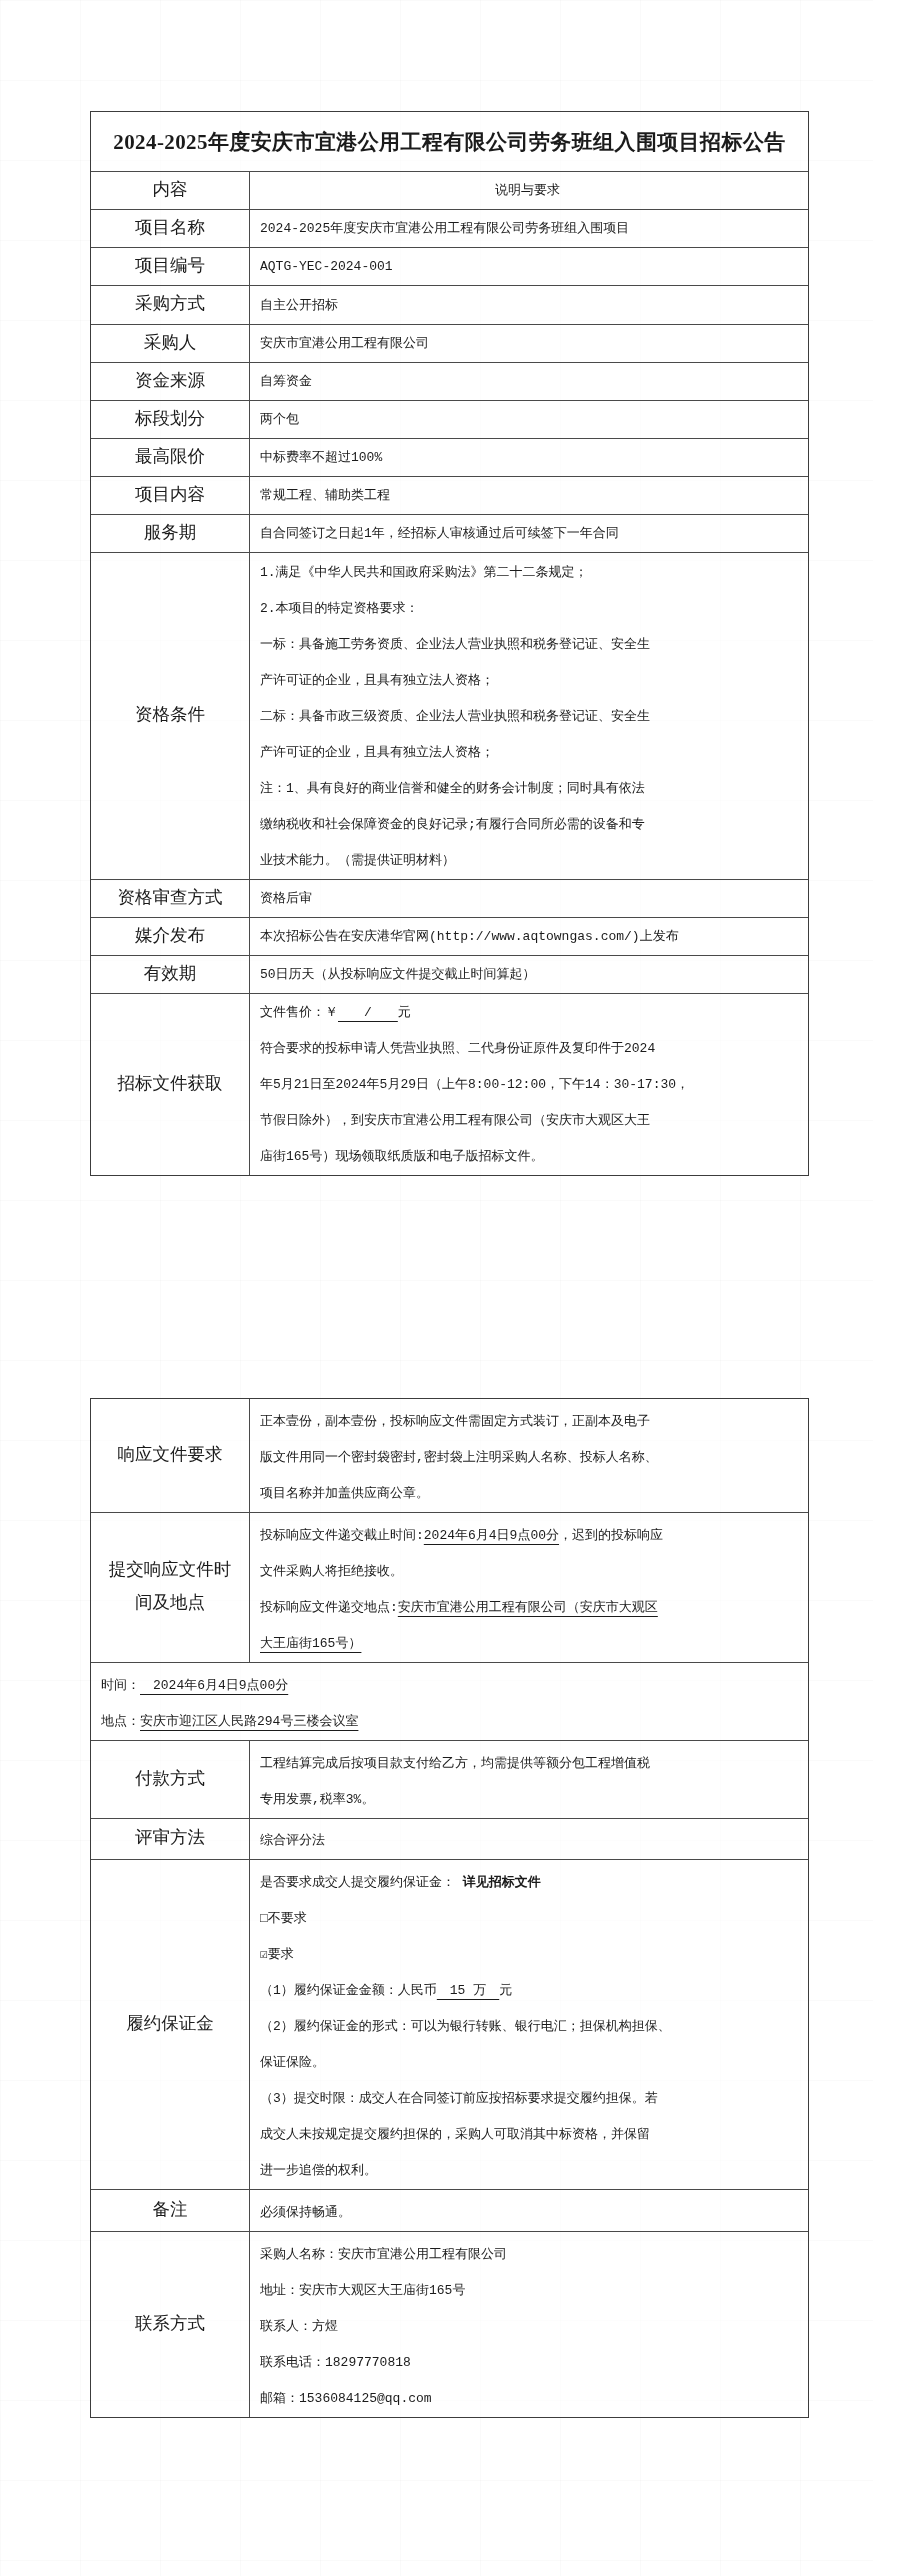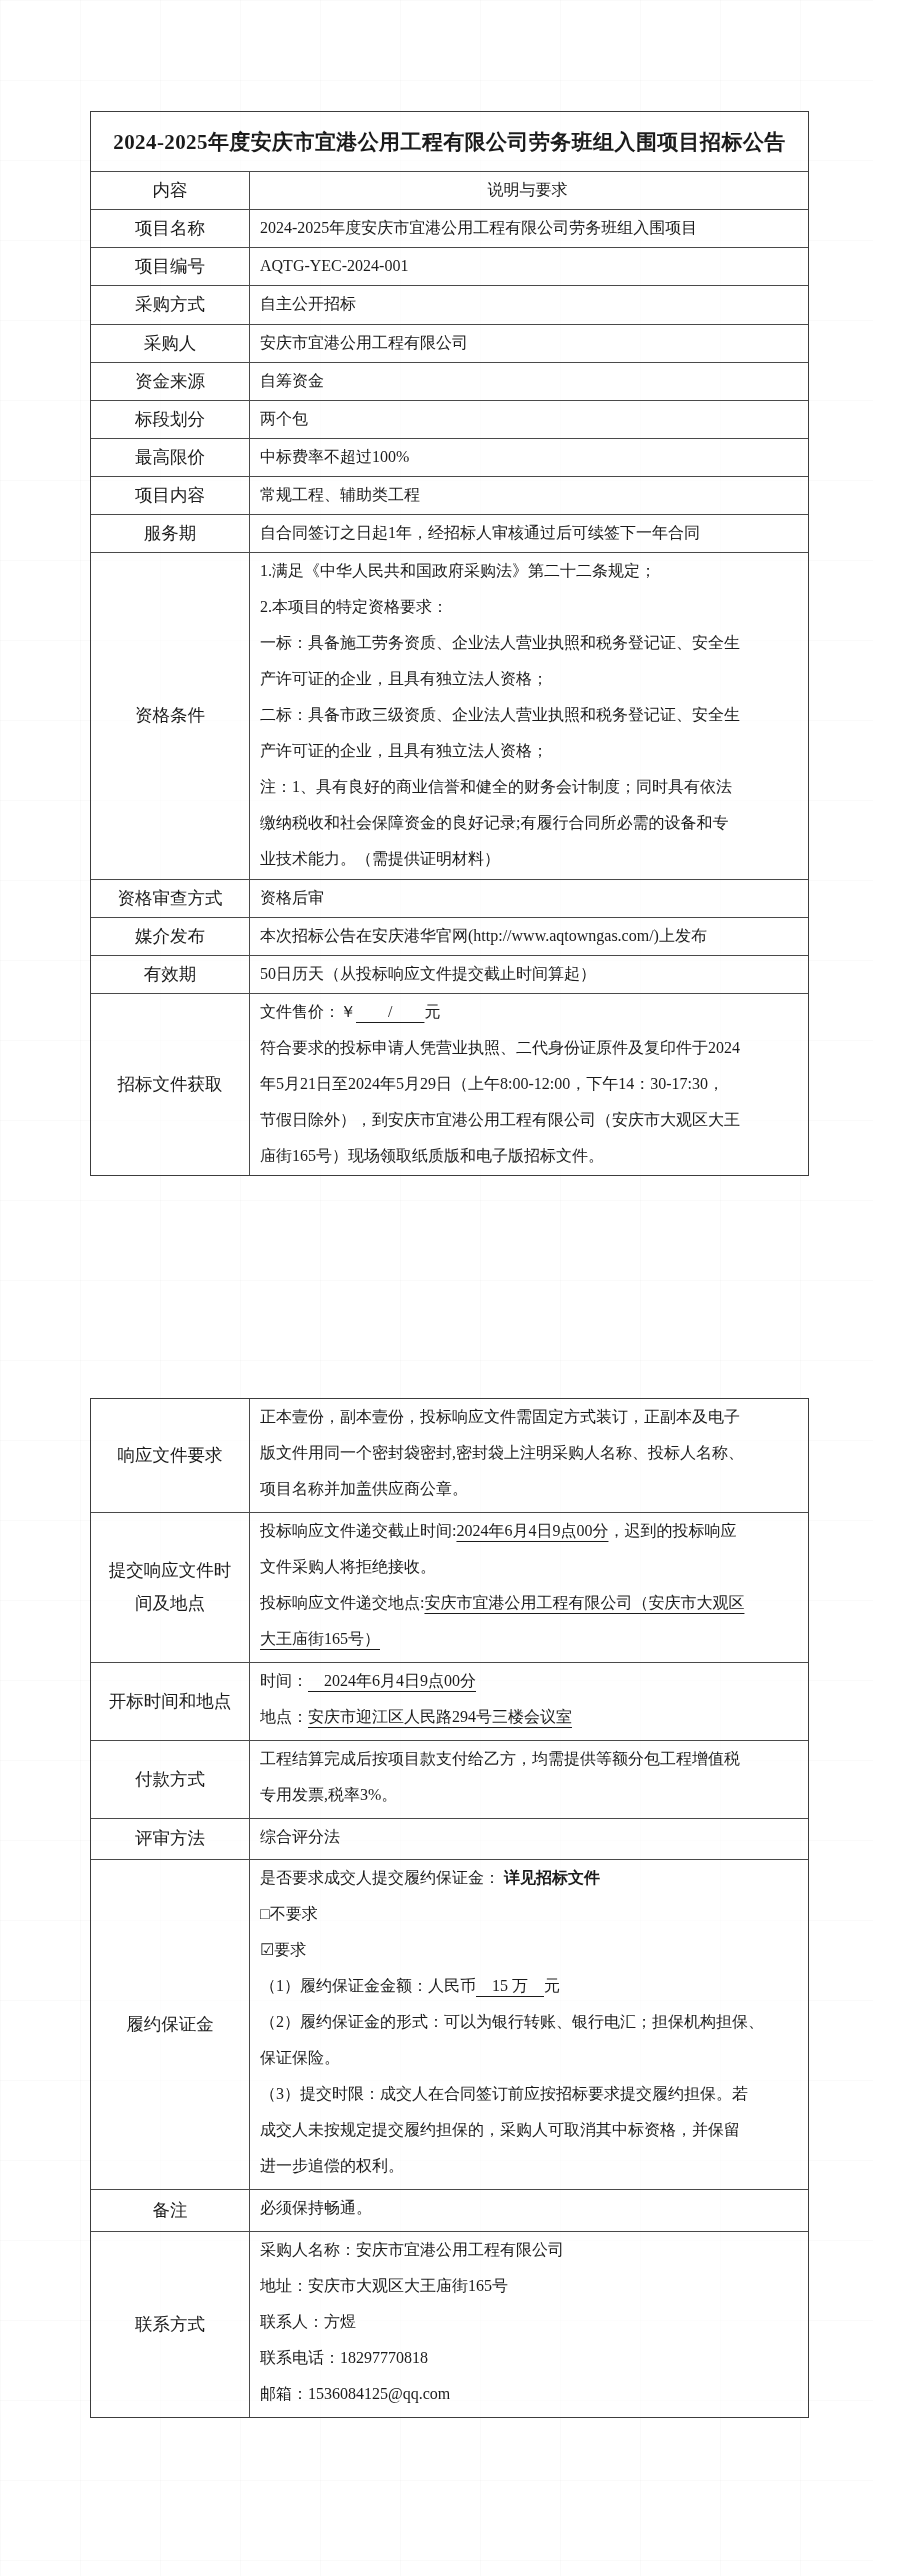--- a/index.html
+++ b/index.html
@@ -24,34 +24,34 @@
   #table1{top:111px;height:1065px;}
   #table2{top:1398px;height:1020px;}
   .title-row{
     display:flex;align-items:center;justify-content:center;
     min-height:59px;flex:1 1 auto;
     font-weight:bold;font-size:21px;letter-spacing:0.4px;
     text-align:center;
   }
   .tr{display:flex;align-items:stretch;border-top:1.5px solid #4a4a4a;min-height:36px;flex:1 1 auto;}
   .doc-table > :first-child{border-top:none;}
-  .td{box-sizing:border-box;}
+  .td{box-sizing:border-box;font-family:Liberation Mono, monospace;}
   .td.label{
     flex:0 0 159px;
     display:flex;align-items:center;justify-content:center;
     text-align:center;
     border-right:1.5px solid #4a4a4a;
     font-size:17.5px;line-height:33px;
     white-space:pre-line;
     padding:1.5px 4.6px;
   }
   .td.value{
     flex:1 1 auto;min-width:0;
-    display:flex;flex-direction:column;justify-content:flex-start;
-    font-size:16px;
+    display:flex;flex-direction:column;justify-content:flex-end;
+    font-size:13px;
     padding:0 3px 0 10px;
   }
   .td.value.center{align-items:center;padding-left:0;}
   .line{line-height:36px;height:36px;white-space:nowrap;}
   .u{text-decoration:underline;text-decoration-thickness:1.1px;text-underline-offset:4.6px;}
   .b{font-weight:bold;}
 </style>
 </head>
 <body>
 
@@ -176,21 +176,20 @@
         <div class="td label">提交响应文件时
 间及地点</div>
         <div class="td value">
           <div class="line"><span>投标响应文件递交截止时间:</span><span class="u">2024年6月4日9点00分</span><span>，迟到的投标响应</span></div>
           <div class="line"><span>文件采购人将拒绝接收。</span></div>
           <div class="line"><span>投标响应文件递交地点:</span><span class="u">安庆市宜港公用工程有限公司（安庆市大观区</span></div>
           <div class="line"><span class="u">大王庙街165号）</span></div>
         </div>
       </div>
       <div class="tr">
-        <div class="td label">开标时间和地点</div>
         <div class="td value">
           <div class="line"><span>时间：</span><span class="u">　2024年6月4日9点00分</span></div>
           <div class="line"><span>地点：</span><span class="u">安庆市迎江区人民路294号三楼会议室</span></div>
         </div>
       </div>
       <div class="tr">
         <div class="td label">付款方式</div>
         <div class="td value">
           <div class="line"><span>工程结算完成后按项目款支付给乙方，均需提供等额分包工程增值税</span></div>
           <div class="line"><span>专用发票,税率3%。</span></div>

